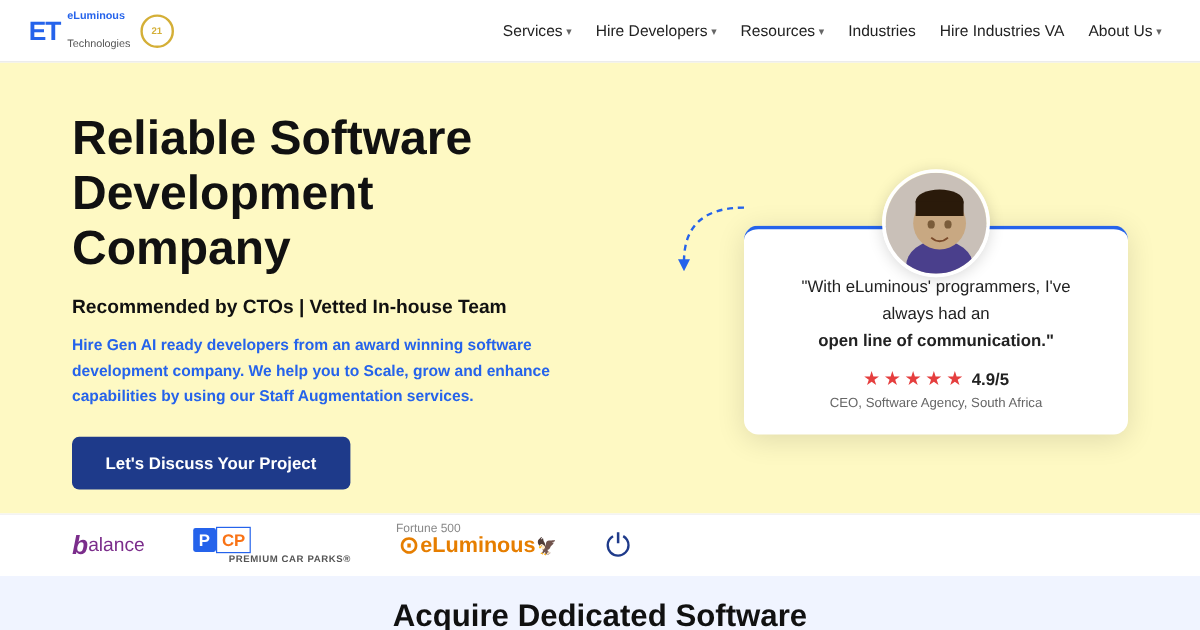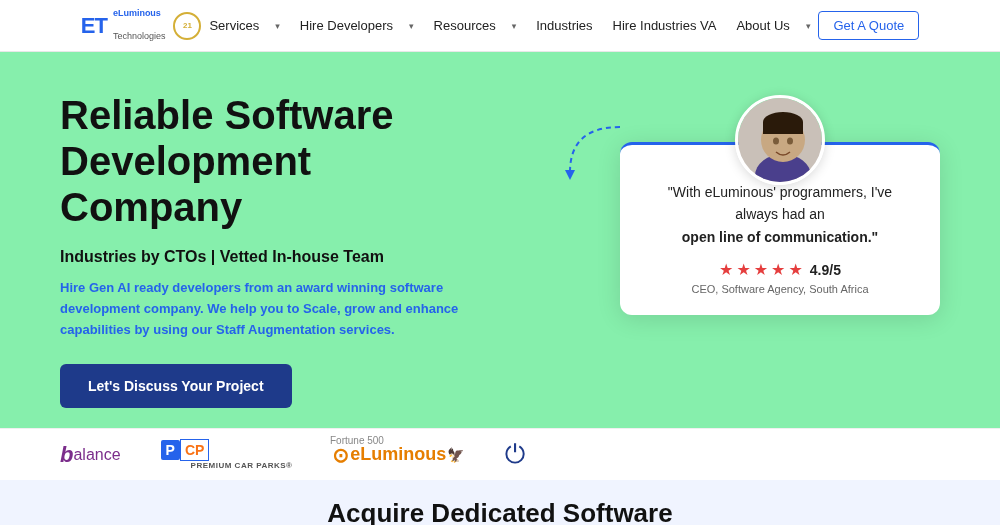--- a/index.html
+++ b/index.html
@@ -1,39 +1,39 @@
 <!DOCTYPE html>
 <html><head>
   <meta charset="utf-8">
   <style>
     * { margin: 0; padding: 0; box-sizing: border-box; }
     body { font-family: 'Segoe UI', Arial, sans-serif; background: #fff; width: 1000px; height: 525px; overflow: hidden; position: relative; }
 
     
     .navbar {
-      display: flex; align-items: center; justify-content: center;
+      display: flex; align-items: center; justify-content: space-between;
       padding: 0 24px; height: 52px; border-bottom: 1px solid #e8e8e8;
       background: #fff; position: relative; z-index: 10;
     }
     .logo-area { display: flex; align-items: center; gap: 8px; }
     .logo-et { display: flex; align-items: center; gap: 4px; }
     .logo-et-text { font-size: 22px; font-weight: 700; color: #2563eb; letter-spacing: -1px; }
     .logo-badge { width: 28px; height: 28px; border-radius: 50%; border: 2px solid #d4af37; display: flex; align-items: center; justify-content: center; font-size: 8px; font-weight: bold; color: #d4af37; }
     .nav-links { display: flex; align-items: center; gap: 4px; }
-    .nav-item { font-size: 13px; color: #222; padding: 6px 8px; cursor: pointer; display: flex; align-items: center; gap: 16px; white-space: nowrap; }
+    .nav-item { font-size: 13px; color: #222; padding: 6px 8px; cursor: pointer; display: flex; align-items: center; gap: 3px; white-space: nowrap; }
     .nav-chevron { font-size: 9px; color: #666; }
     .nav-quote-btn {
       border: 1.5px solid #2563eb; color: #2563eb; background: #fff;
       padding: 6px 14px; border-radius: 4px; font-size: 13px; cursor: pointer; white-space: nowrap;
     }
 
     
     .hero {
-      display: flex; align-items: flex-start; justify-content: space-between;
-      padding: 40px 60px 20px 60px; background: #86efac; position: relative;
+      display: flex; align-items: center; justify-content: space-between;
+      padding: 40px 60px 20px 60px; background: #fef9c3; position: relative;
     }
     .hero-left { max-width: 440px; }
     .hero-title { font-size: 40px; font-weight: 800; color: #111; line-height: 1.15; margin-bottom: 18px; }
     .hero-subtitle { font-size: 16px; font-weight: 700; color: #111; margin-bottom: 12px; }
     .hero-desc { font-size: 13px; color: #444; line-height: 1.6; margin-bottom: 24px; font-weight: bold; }
     .hero-desc span { color: #2563eb; }
     .hero-cta {
       background: #1e3a8a; color: #fff; border: none;
       padding: 14px 28px; border-radius: 6px; font-size: 14px; font-weight: 600;
       cursor: pointer; display: inline-block;
@@ -113,27 +113,26 @@
     </span>
     <span class="nav-item">
       <span>Hire Industries VA</span>
     </span>
     <span class="nav-item">
       <span>About Us</span>
       <span class="nav-chevron">▾</span>
     </span>
   </div>
 
-  <button class="nav-quote-btn">Get A Quote</button>
 </nav>
 
 <div class="hero">
   <div class="hero-left">
     <h1 class="hero-title">Reliable Software Development Company</h1>
-    <p class="hero-subtitle">Industries by CTOs | Vetted In-house Team</p>
+    <p class="hero-subtitle">Recommended by CTOs | Vetted In-house Team</p>
     <p class="hero-desc">
       <span>Hire Gen AI ready developers from an award winning software development company. We help </span><span style="color:#2563eb;">you</span><span> to Scale, grow and enhance capabilities by using our Staff Augmentation services.</span>
     </p>
     <button class="hero-cta">Let's Discuss Your Project</button>
   </div>
 
   <div class="hero-right">
 
     <svg class="dashed-arrow" viewBox="0 0 70 60" fill="none" xmlns="http://www.w3.org/2000/svg">
       <path d="M 60 5 Q 10 5 10 50" stroke="#2563eb" stroke-width="2" stroke-dasharray="5,4" fill="none"></path>

